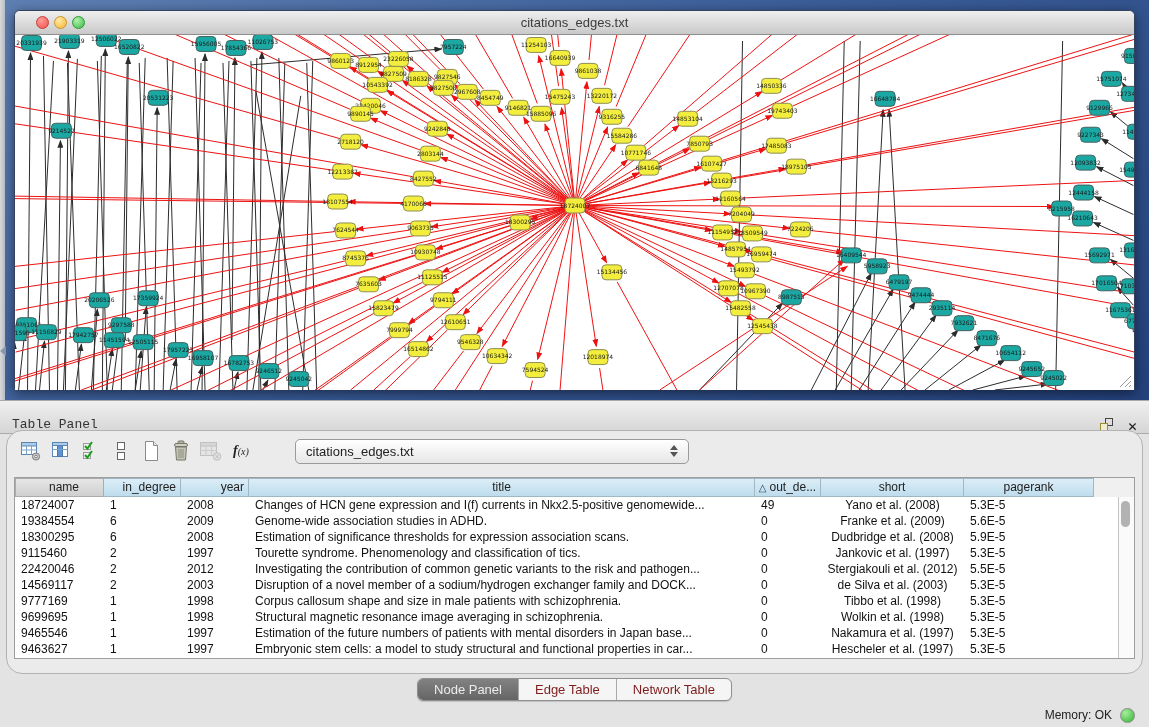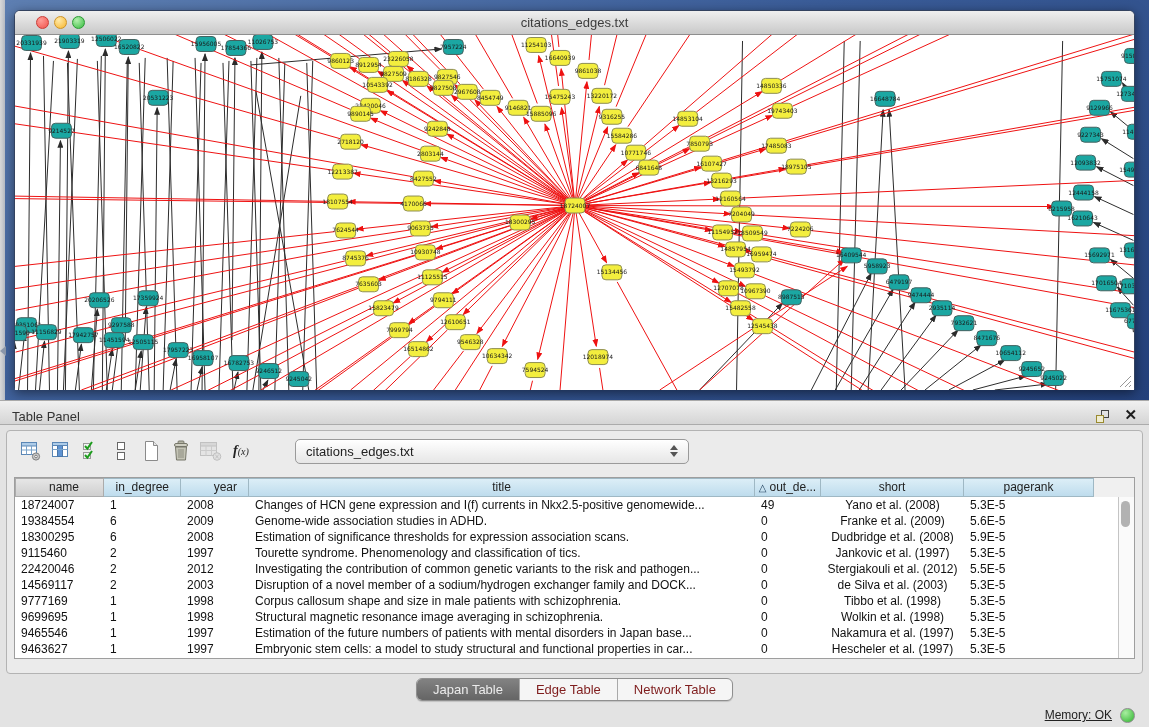--- a/index.html
+++ b/index.html
@@ -21,27 +21,27 @@
   .tl{position:absolute;top:5px;width:13px;height:13px;border-radius:50%;box-sizing:border-box;}
   .tl.red{left:21px;background:radial-gradient(circle at 35% 30%,#ff9d97,#f1514a);border:1px solid #ca3c36;}
   .tl.yellow{left:39px;background:radial-gradient(circle at 35% 30%,#ffe9a8,#f7b62e);border:1px solid #cf9325;}
   .tl.green{left:57px;background:radial-gradient(circle at 35% 30%,#b4f0ae,#37bc3f);border:1px solid #2b9a34;}
   .canvas{position:relative;width:1119px;height:355px;background:#fff;overflow:hidden;}
   .canvas svg.net{position:absolute;left:0;top:0;}
   .grip{position:absolute;right:2px;bottom:2px;}
   
   .tpanel{position:absolute;left:0;top:400px;width:1149px;height:327px;background:#e3e3e3;}
   .phead{height:25px;background:linear-gradient(#f0f0f0,#d5d5d5);border-top:1px solid #a9a9a9;
-         border-bottom:1px solid #ababab;display:flex;align-items:flex-end;padding:0 12px;box-sizing:border-box;
-         font-size:13px;color:#333;}
+         border-bottom:1px solid #ababab;display:flex;align-items:flex-start;padding:16px 12px;box-sizing:border-box;
+         font-size:13px;color:#333;font-family:Liberation Mono, monospace;}
   .phead .spacer{flex:1;}
   .float-ic{margin-right:14px;display:inline-flex;cursor:default;}
   .close-ic{font-size:15px;font-weight:700;color:#1d1d1d;cursor:default;}
   .pbody{position:absolute;left:6px;right:6px;top:30px;height:244px;
-         background:#ebebeb;border:1px solid #b3b3b3;border-radius:4px;box-sizing:border-box;}
+         background:#ebebeb;border:1px solid #b3b3b3;border-radius:16px;box-sizing:border-box;}
   .toolbar{height:40px;display:flex;align-items:center;padding-left:10px;}
   .tbtn{width:28px;height:26px;display:flex;align-items:center;justify-content:center;margin-right:2px;}
   .fx{font-family:"Liberation Serif",serif;font-size:14px;color:#222;font-style:italic;font-weight:700;}
   .fx .sm{font-size:10px;font-weight:400;}
   .dropdown{margin-left:38px;width:392px;height:23px;border:1px solid #9a9a9a;border-radius:5px;
             background:linear-gradient(#ffffff,#e6e6e6);display:flex;align-items:center;
             font-size:13px;color:#222;box-shadow:inset 0 1px 0 #fff;}
   .dropdown .val{flex:1;padding-left:10px;}
   .stepper{width:20px;display:flex;flex-direction:column;align-items:center;gap:2px;padding-right:4px;}
   .stepper i{display:block;width:0;height:0;border-left:4px solid transparent;border-right:4px solid transparent;}
@@ -49,40 +49,40 @@
   .stepper i.dn{border-top:5px solid #555;}
   
   .tablewrap{position:absolute;left:7px;right:7px;top:46px;height:182px;background:#fff;
              border:1px solid #9e9e9e;box-sizing:border-box;overflow:hidden;}
   .thead{display:flex;height:19px;}
   .th{box-sizing:border-box;height:19px;line-height:17px;font-size:12px;color:#222;
       background:linear-gradient(#dceef7,#bedced);border:1px solid #9fb8c4;border-left:none;
       text-align:center;white-space:nowrap;overflow:hidden;}
   .th.c0{background:linear-gradient(#e6e6e6,#cfcfcf);border-color:#ababab;border-left:1px solid #ababab;
       text-align:right;padding-right:24px;}
-  .th.c1,.th.c2{text-align:right;padding-right:11px;}
+  .th.c1,.th.c2{text-align:right;padding-right:4px;}
   .th.fill{background:#f0f0f0;border:none;flex:1;}
   .sortglyph{color:#23435f;font-size:10px;margin-right:3px;}
   .c0{width:89px;} .c1{width:77px;} .c2{width:68px;} .c3{width:506px;} .c4{width:66px;} .c5{width:143px;} .c6{width:130px;}
   .trow{display:flex;height:16px;}
   .td{box-sizing:border-box;font-size:12px;line-height:16px;color:#111;padding-left:6px;
       white-space:nowrap;overflow:hidden;}
   .td.c5{text-align:center;padding-left:0;}
   .vscroll{position:absolute;right:0;top:19px;bottom:0;width:15px;background:#fafafa;border-left:1px solid #c4c4c4;}
   .thumb{position:absolute;left:2px;top:4px;width:9px;height:26px;border-radius:5px;background:#b2b2b2;}
   
   .tabsrow{position:absolute;left:0;top:278px;width:100%;display:flex;justify-content:center;}
   .tabs{display:flex;border:1px solid #8f8f8f;border-radius:6px;overflow:hidden;background:#f5f5f5;
         box-shadow:0 1px 1px rgba(0,0,0,.15);}
   .tab{padding:0 16px;height:21px;line-height:21px;font-size:13px;color:#7f1d1d;border-right:1px solid #a9a9a9;}
   .tab:last-child{border-right:none;}
   .tab.active{background:linear-gradient(#828282,#656565);color:#ececec;}
   
   .statusbar{position:absolute;left:0;bottom:0;width:100%;height:24px;display:flex;align-items:center;
-             justify-content:flex-end;padding-right:14px;box-sizing:border-box;font-size:12px;color:#222;text-decoration:underline;}
+             justify-content:flex-end;padding-right:14px;box-sizing:border-box;font-size:12px;color:#222;}
   .memdot{width:13px;height:13px;border-radius:50%;margin-left:8px;
           background:radial-gradient(circle at 35% 30%,#a8eea0,#2eb42e);border:1px solid #8a8a8a;}
 </style>
 </head>
 <body>
 
 <div class="desktop">
   <div class="left-strip"></div>
   <div class="collapse-arrow"></div>
   <div class="gwindow">
@@ -763,21 +763,21 @@
             <div class="td c6">5.3E-5</div>
           </div>
         </div>
       <div class="vscroll">
         <div class="thumb"></div>
       </div>
     </div>
   </div>
   <div class="tabsrow">
     <div class="tabs">
-        <div class="tab active">Japan Table</div>
+        <div class="tab active">Node Panel</div>
         <div class="tab">Edge Table</div>
         <div class="tab">Network Table</div>
       </div>
   </div>
   <div class="statusbar">
     <span>Memory: OK</span>
     <span class="memdot"></span>
   </div>
 </div>
 

